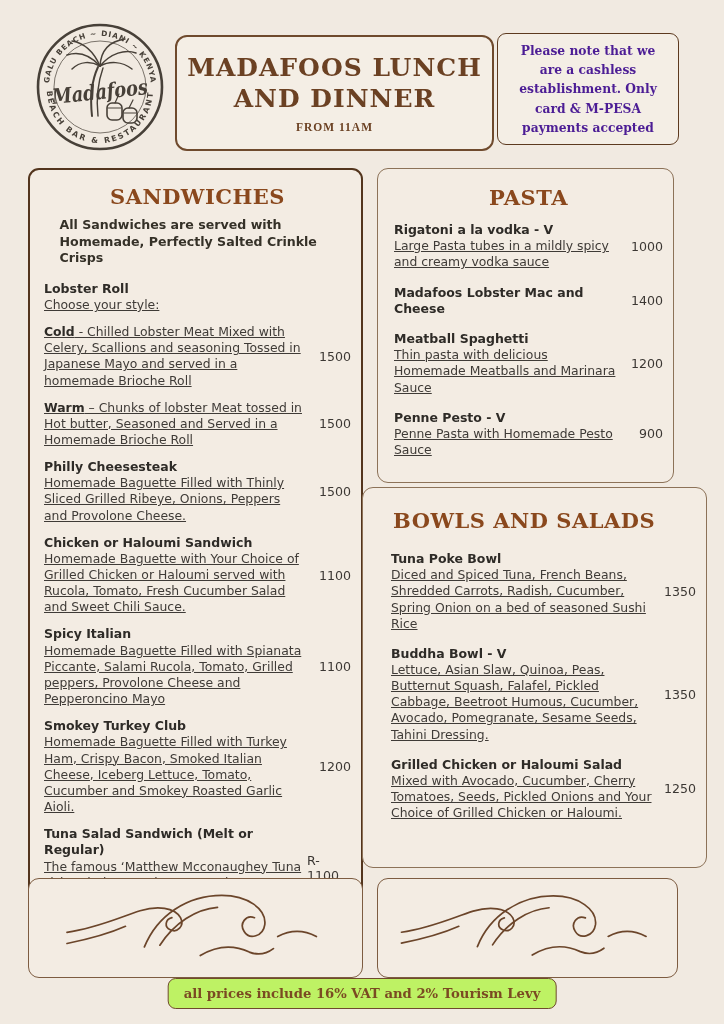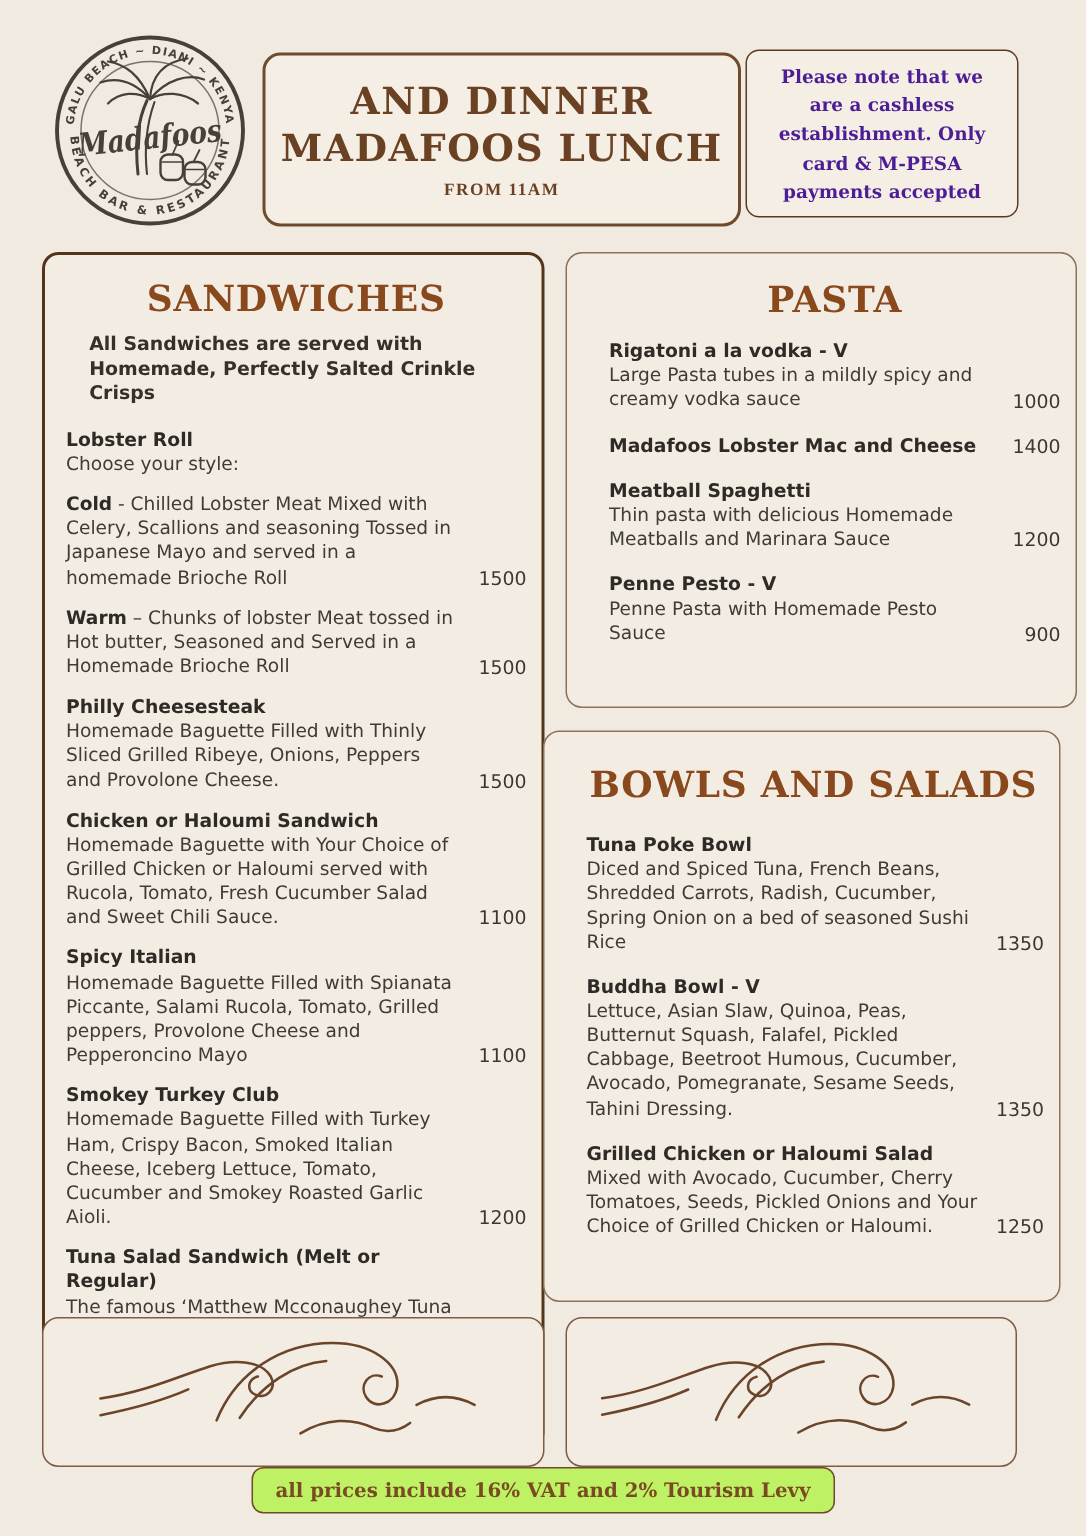--- a/index.html
+++ b/index.html
@@ -18,39 +18,39 @@
   .notice-box{position:absolute;left:497px;top:33px;width:180px;height:110px;
               border:1.5px solid #5d3a1f;border-radius:9px;background:#f4eee5;
               display:flex;align-items:center;justify-content:center;}
   .notice-text{font-family:"DejaVu Serif",serif;font-weight:700;font-size:12.3px;line-height:1.55;
                color:#4c1d95;text-align:center;padding:0 10px;}
 
   
   .box{position:absolute;background:#f3ece3;border-radius:11px;box-sizing:border-box;}
   .sandwiches{left:28px;top:168px;width:335px;min-height:700px;border:2.5px solid #53351d;
               padding:10px 10px 10px 14px;}
-  .pasta{left:377px;top:168px;width:341px;min-height:304px;border:1.5px solid #8c7258;
-         padding:12px 10px 10px 28px;}
+  .pasta{left:377px;top:168px;width:297px;min-height:304px;border:1.5px solid #8c7258;
+         padding:12px 10px 10px 16px;}
   .bowls{left:362px;top:487px;width:345px;min-height:381px;border:1.5px solid #8c7258;
          padding:14px 10px 10px 28px;}
-  h2.sec{font-family:"DejaVu Serif",serif;font-weight:700;font-size:24px;letter-spacing:.5px;
+  h2.sec{font-family:"DejaVu Serif",serif;font-weight:700;font-size:21px;letter-spacing:.5px;
          color:#8a481d;margin:4px 0 8px 0;text-align:center;}
   .bowls h2.sec{text-align:left;margin:6px 0 18px 2px;}
   .pasta h2.sec{margin-bottom:12px;}
   .intro{font-weight:700;font-size:12.6px;line-height:1.32;color:#353128;text-align:left;
          max-width:276px;margin:2px auto 14px auto;}
 
   .item{display:flex;margin-bottom:11px;}
   .pasta .item,.bowls .item{margin-bottom:14px;margin-top:12px;}
   .item-text{flex:1 1 auto;}
   .item-name{font-weight:700;font-size:12.5px;line-height:1.3;color:#2e2b27;}
-  .item-desc{font-size:12.4px;line-height:1.3;color:#3f3b37;}
+  .item-desc{font-size:12.4px;line-height:1.3;color:#3f3b37;text-decoration:underline;}
   .item-desc strong{color:#2e2b27;}
   .item-price{min-width:44px;margin-left:4px;display:flex;flex-direction:column;
-              justify-content:flex-end;align-items:flex-end;font-size:12.6px;color:#3b3733;}
+              justify-content:center;align-items:flex-end;font-size:12.6px;color:#3b3733;}
   .pasta .item-price,.bowls .item-price{min-width:40px;}
 
   
   .wave-box{position:absolute;top:878px;height:100px;border:1.5px solid #7d5c41;border-radius:11px;
             background:#f3ece3;display:flex;align-items:center;justify-content:center;box-sizing:border-box;}
   .wave-left{left:28px;width:335px;}
   .wave-right{left:377px;width:301px;}
 
   
   .footer-pill{position:absolute;top:978px;left:50%;transform:translateX(-50%);
@@ -94,22 +94,22 @@
         <rect x="88" y="86" width="14" height="15" rx="5" stroke-width="1.6"></rect>
         <path d="M73,86 h13 M89,91 h12" stroke-width="1"></path>
         <path d="M80,81 L84,72 M94,86 L98,78" stroke-width="1.2"></path>
       </g>
 
       <text x="65" y="77" text-anchor="middle" font-family="'DejaVu Serif',serif" font-style="italic" font-weight="700" font-size="21" fill="#474038" textLength="96" lengthAdjust="spacingAndGlyphs" transform="rotate(-6 65 70)">Madafoos</text>
     </svg>
 
     <div class="title-box">
       <div class="title">
+        <div>MADAFOOS LUNCH</div>
         <div>AND DINNER</div>
-        <div>MADAFOOS LUNCH</div>
       </div>
       <div class="subtitle">FROM 11AM</div>
     </div>
 
     <div class="notice-box">
       <div class="notice-text">Please note that we are a cashless establishment. Only card &amp; M-PESA payments accepted</div>
     </div>
   </div>
 
   <section class="box sandwiches">

